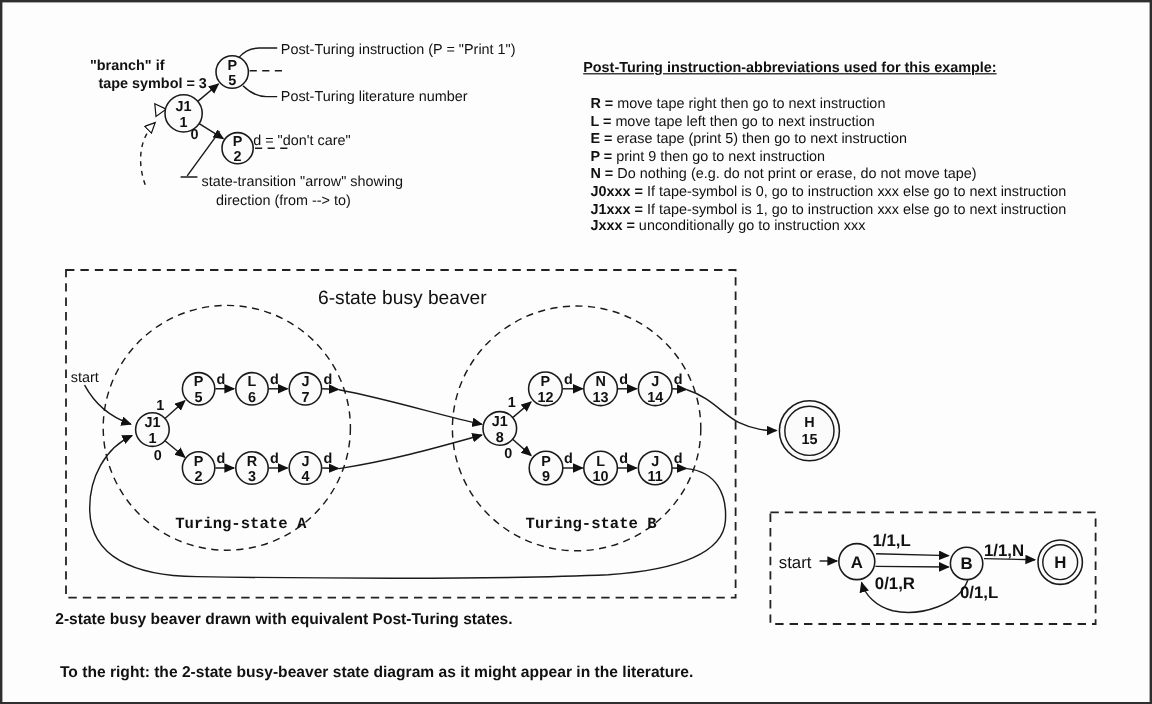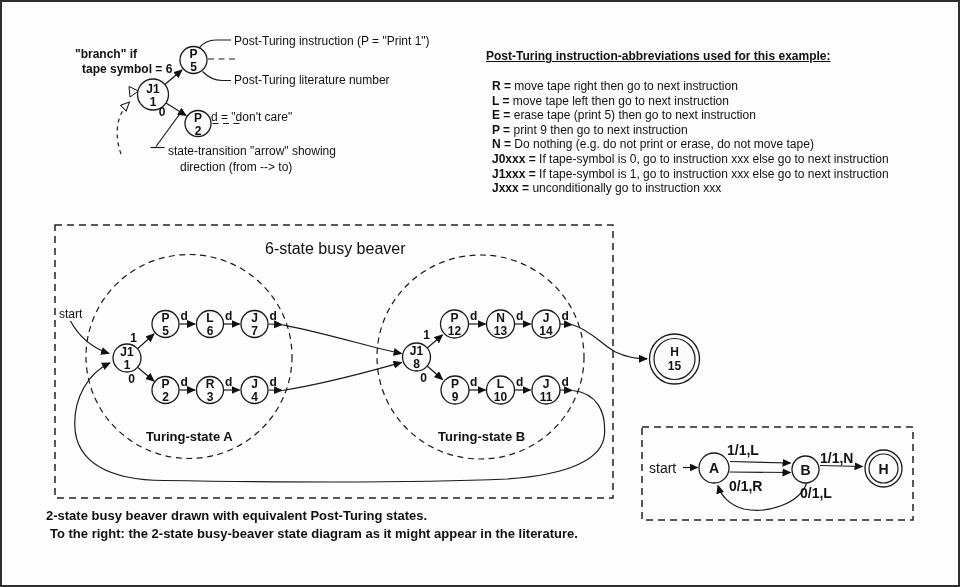--- a/index.html
+++ b/index.html
@@ -7,23 +7,23 @@
     border:2px solid #2f2f2f;box-sizing:border-box;overflow:hidden;
     font-family:"Liberation Sans",sans-serif;color:#111;}
   .screen svg{position:absolute;left:0;top:0;}
   .lbl{position:absolute;white-space:nowrap;font-size:12px;line-height:15px;}
   .bold{font-weight:bold;}
   .abbr{position:absolute;left:484px;top:47px;}
   .abbr-title{font-size:12px;font-weight:bold;text-decoration:underline;line-height:14px;}
   .abbr-items{margin-top:16px;margin-left:6px;font-size:12px;line-height:14.6px;}
   .abbr-line b{font-weight:bold;}
   .mtitle{position:absolute;left:263px;top:238px;font-size:16px;white-space:nowrap;}
-  .slabel{position:absolute;font-size:13px;font-weight:bold;white-space:nowrap;}
+  .slabel{position:absolute;font-size:13px;font-weight:bold;white-space:nowrap;font-family:Liberation Mono, monospace;}
   .caption{position:absolute;left:44px;top:505px;font-size:13px;font-weight:bold;line-height:18px;white-space:nowrap;}
-  .caption .c2{margin-left:4px;}
+  .caption .c2{margin-left:4px;margin-top:26px;}
   
   .ln{stroke:#1a1a1a;stroke-width:1.2;fill:none;}
   .ln15{stroke:#222;stroke-width:1.5;fill:none;}
   .nd{stroke:#1a1a1a;stroke-width:1.3;fill:#fbfbfb;}
   .dashA{stroke-dasharray:6 4.5;}
   .dashB{stroke-dasharray:7 5;}
   .dashC{stroke-dasharray:4 4;}
   text{fill:#111;font-family:"Liberation Sans",sans-serif;}
   .ntx{font-size:12px;font-weight:bold;text-anchor:middle;}
   .dtx{font-size:12px;font-weight:bold;}
@@ -230,21 +230,21 @@
       <text class="istart" x="647" y="471">start</text>
       <text class="itx" x="725" y="453">1/1,L</text>
       <text class="itx" x="727" y="489">0/1,R</text>
       <text class="itx" x="818" y="461">1/1,N</text>
       <text class="itx" x="798" y="496">0/1,L</text>
     </g>
   </svg>
 
   <div class="lbl bold" style="left:73px;top:45px;">
     <div>"branch" if</div>
-    <div style="padding-left:7px;">tape symbol = 6</div>
+    <div style="padding-left:7px;">tape symbol = 3</div>
   </div>
   <div class="lbl" style="left:232px;top:32px;">Post-Turing instruction (P = "Print 1")</div>
   <div class="lbl" style="left:232px;top:71px;">Post-Turing literature number</div>
   <div class="lbl" style="left:209px;top:108px;">d = "don't care"</div>
   <div class="lbl" style="left:166px;top:142px;line-height:15.5px;">
     <div>state-transition "arrow" showing</div>
     <div style="padding-left:12px;">direction (from --&gt; to)</div>
   </div>
 
   <div class="abbr">

